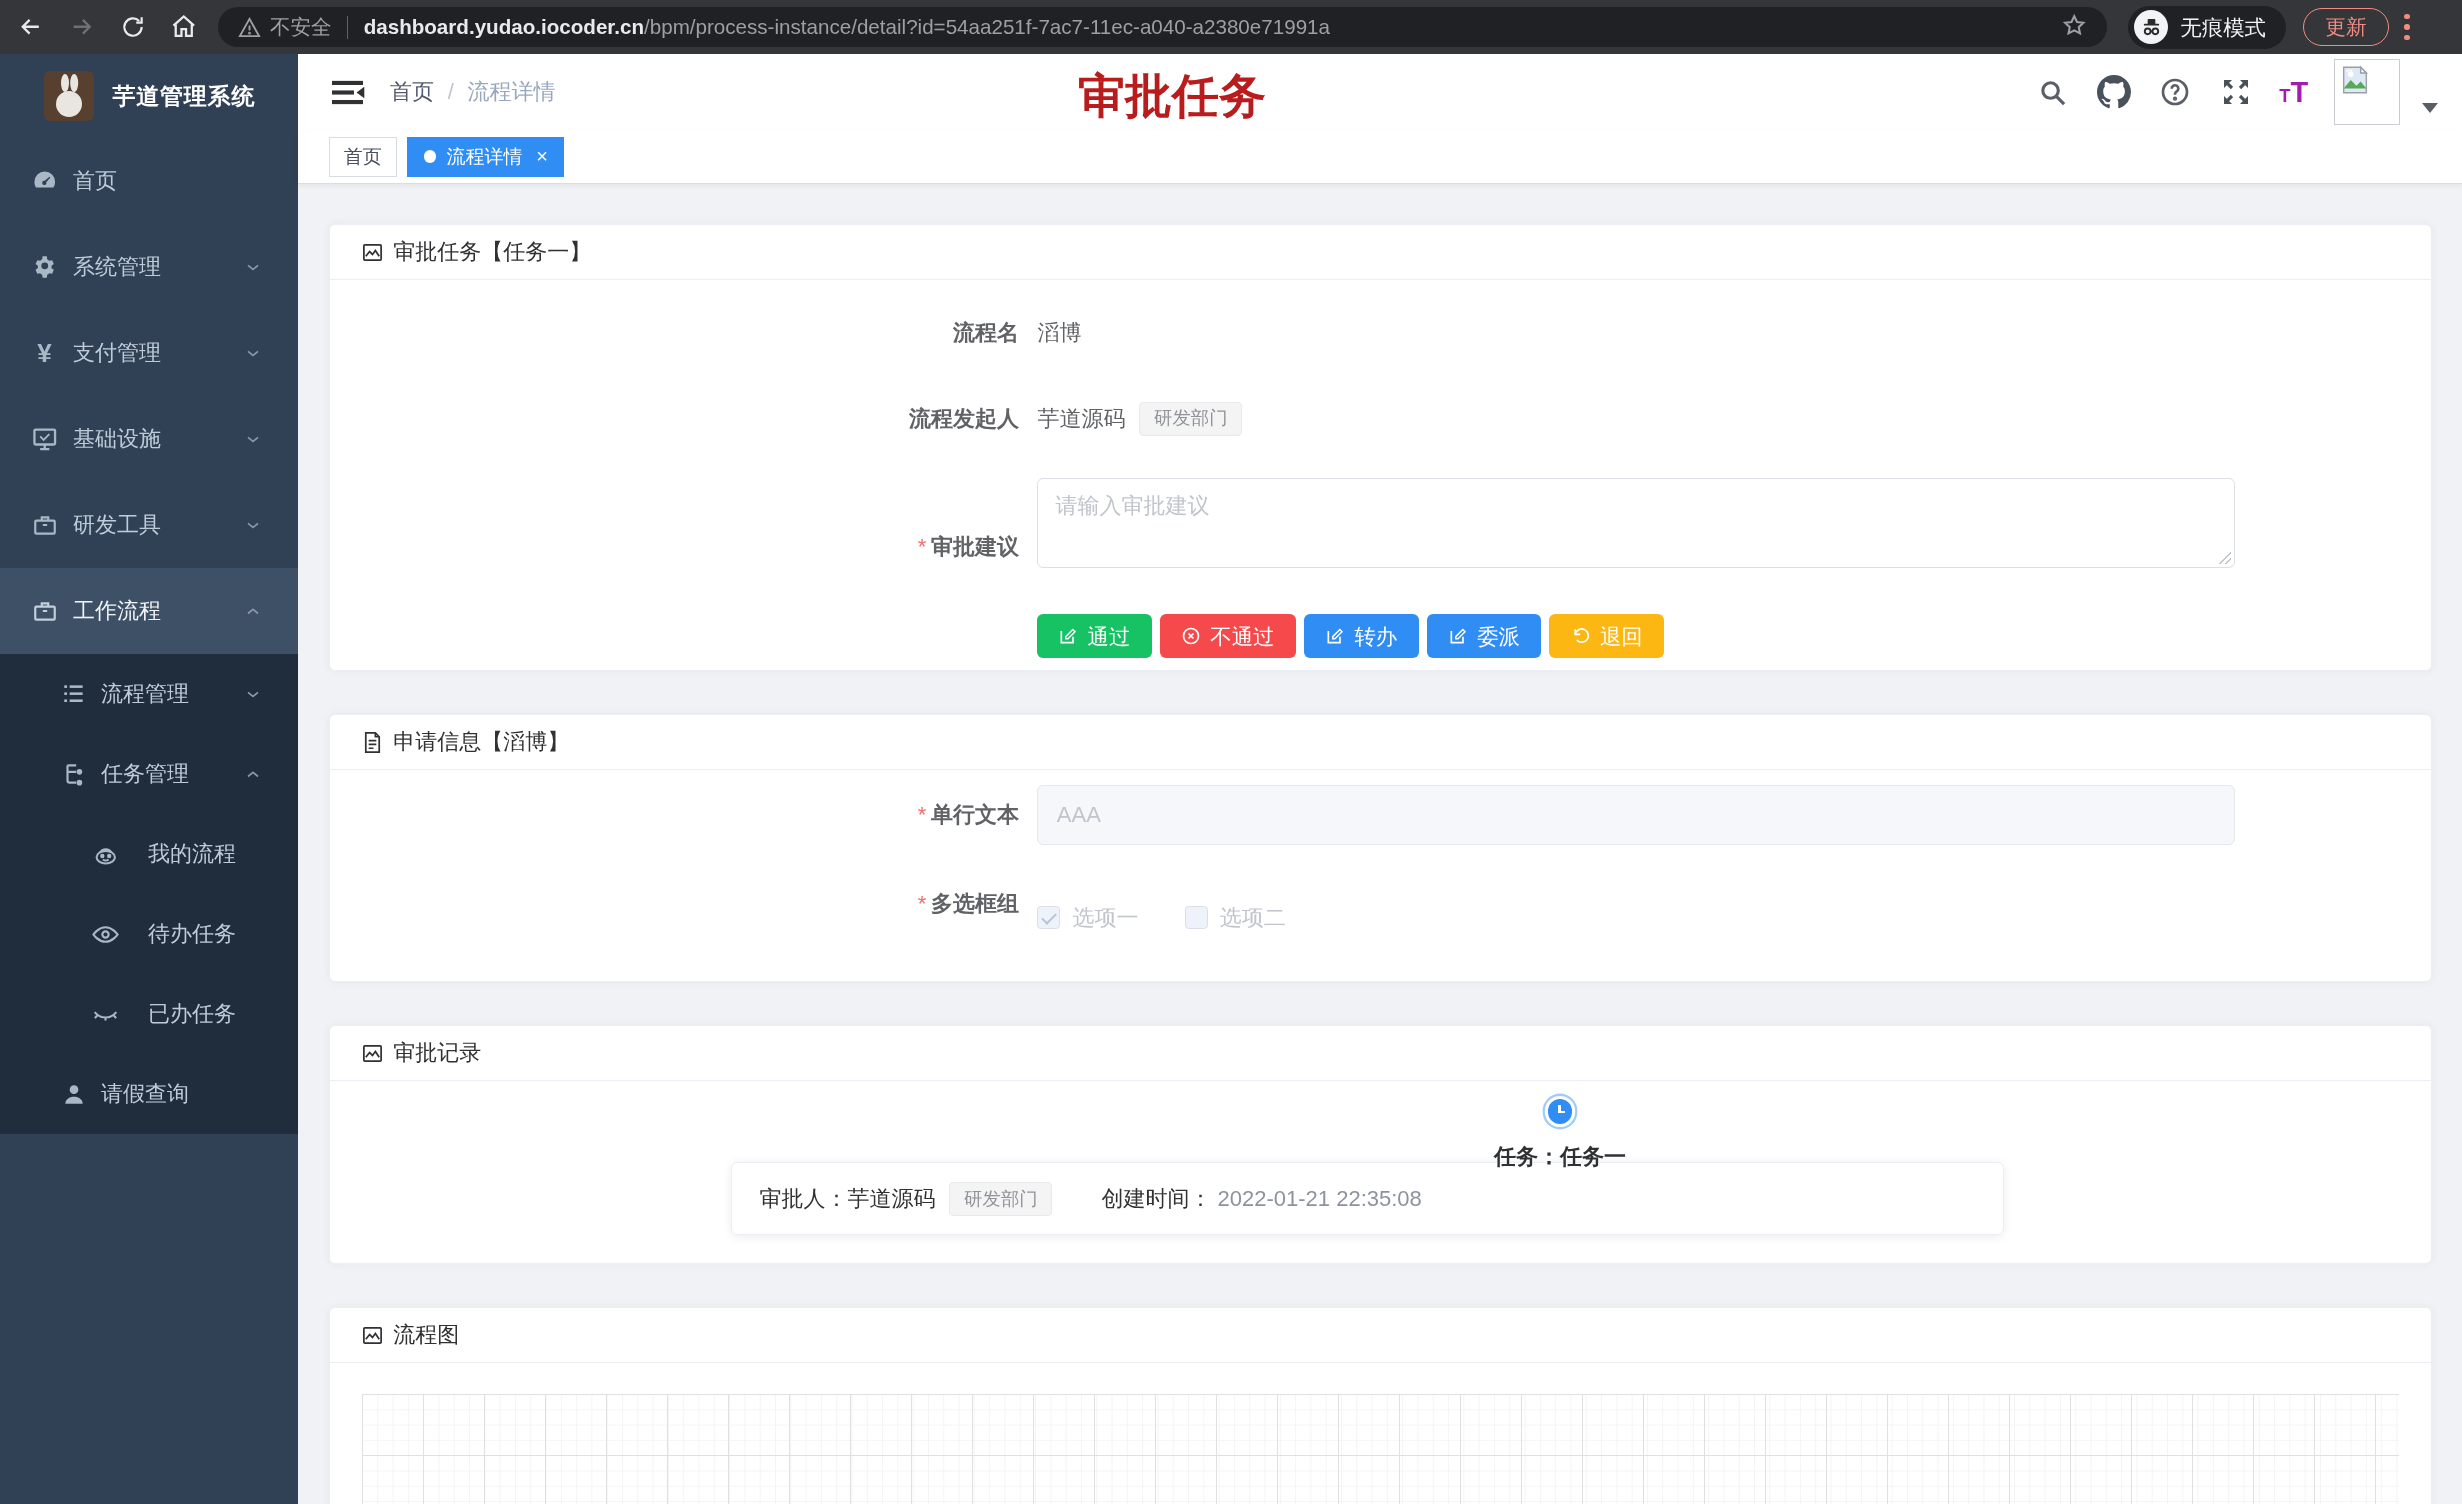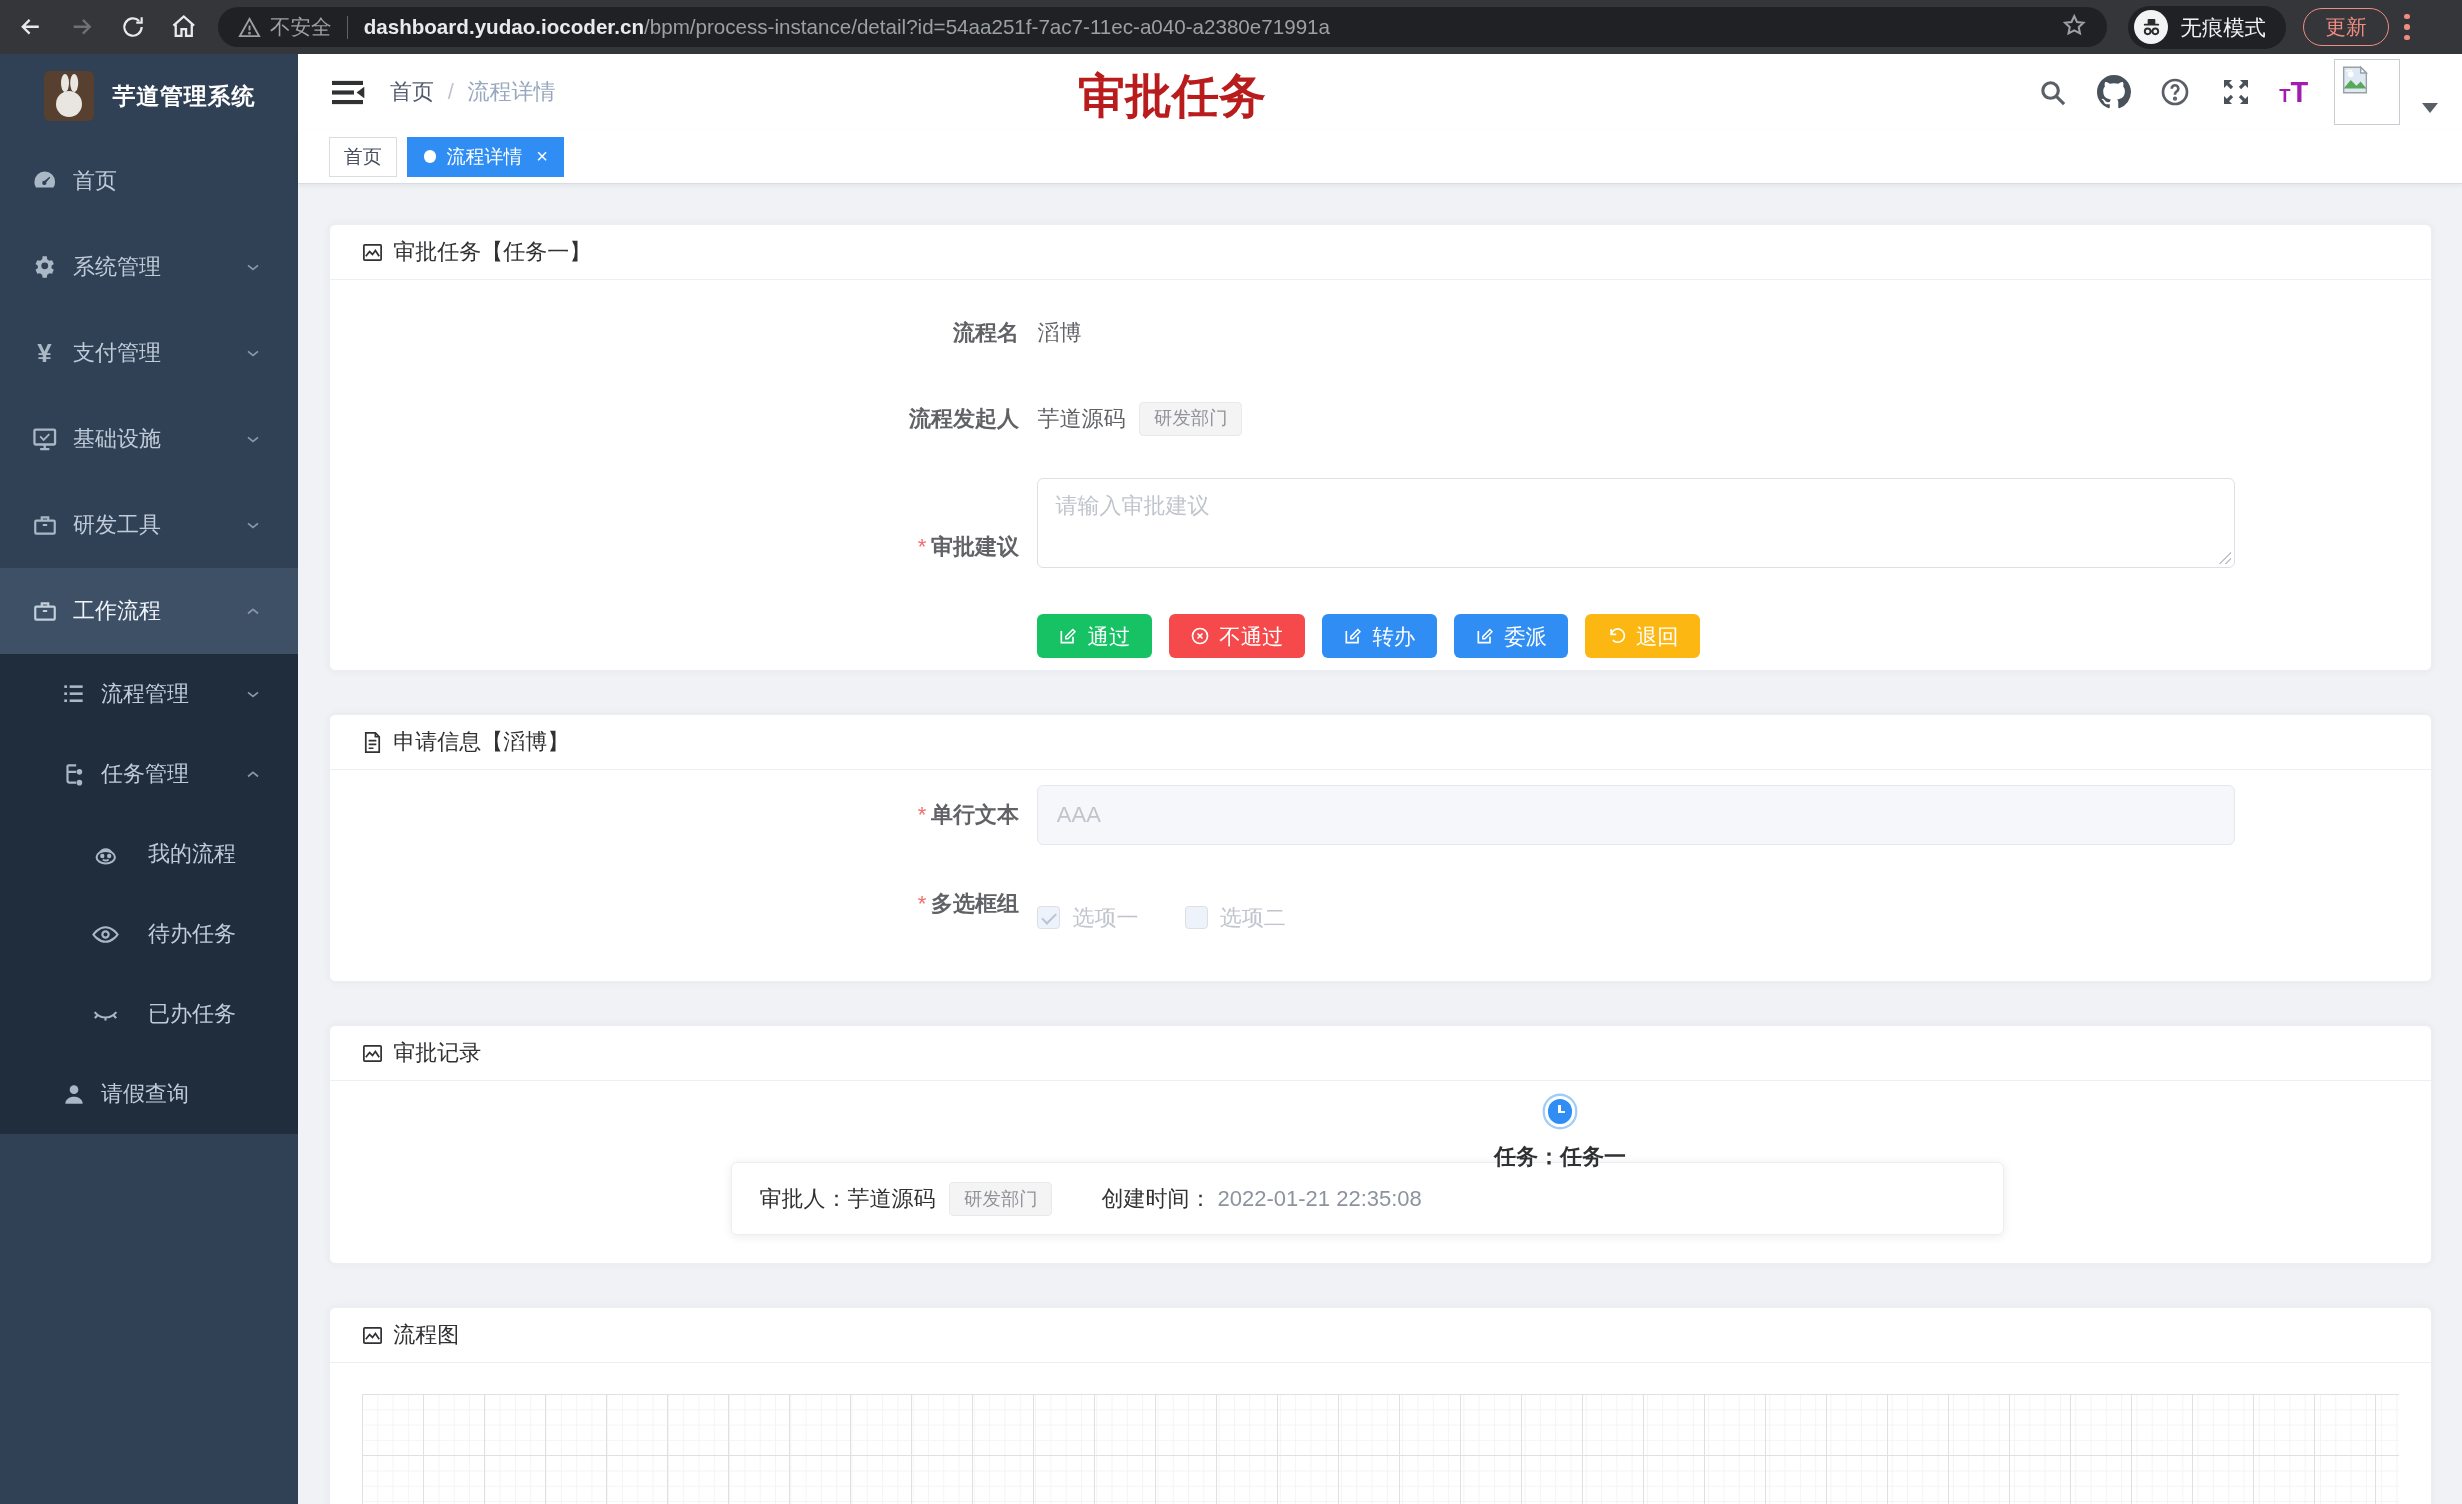--- a/index.html
+++ b/index.html
@@ -97,21 +97,21 @@
     background:#f4f4f5; border:0.8px solid #e9e9eb; border-radius:4.6px; color:#909399; font-size:18.4px; line-height:1; }
 
   .comment-box { margin-left:18.4px; width:1198px; height:90px; border:0.8px solid #dcdfe6; border-radius:6.1px;
     position:relative; background:#fff; }
   .comment-box textarea { width:100%; height:100%; border:none; outline:none; resize:none; background:transparent;
     padding:12.2px 17px; font-size:22px; font-family:inherit; color:#606266; }
   .comment-box textarea::placeholder { color:#c0c4cc; }
   .resize-grip { position:absolute; right:3.1px; bottom:3.1px; width:12.2px; height:12.2px;
     background:linear-gradient(135deg, transparent 0 50%, #c0c4cc 50% 58%, transparent 58% 72%, #c0c4cc 72% 80%, transparent 80%); }
 
-  .btnrow { display:flex; gap:17px; margin-left:676px; }
+  .btnrow { display:flex; gap:8px; margin-left:676px; }
   .btn { height:44px; border:none; border-radius:6.1px; color:#fff; font-size:21.4px;
     display:flex; align-items:center; gap:9.2px; padding:0 21.4px; cursor:pointer; font-family:inherit; }
 
   .dis-input { margin-left:18.4px; width:1198px; height:60px; background:#f5f7fa; border:0.8px solid #e4e7ed;
     border-radius:6.1px; display:flex; align-items:center; padding:0 18.4px; font-size:22px; color:#c0c4cc; }
 
   .cbgroup { margin-left:18.4px; display:flex; align-items:center; height:43px; gap:46px; }
   .cbitem { display:flex; align-items:center; gap:12.2px;margin-top:28px; }
   .cb { width:23px; height:23px; border:0.8px solid #dcdfe6; background:#eef2fb; border-radius:3.8px; position:relative; }
   .cb.checked::after { content:""; position:absolute; left:6.9px; top:2.3px; width:6.1px; height:12.2px;

